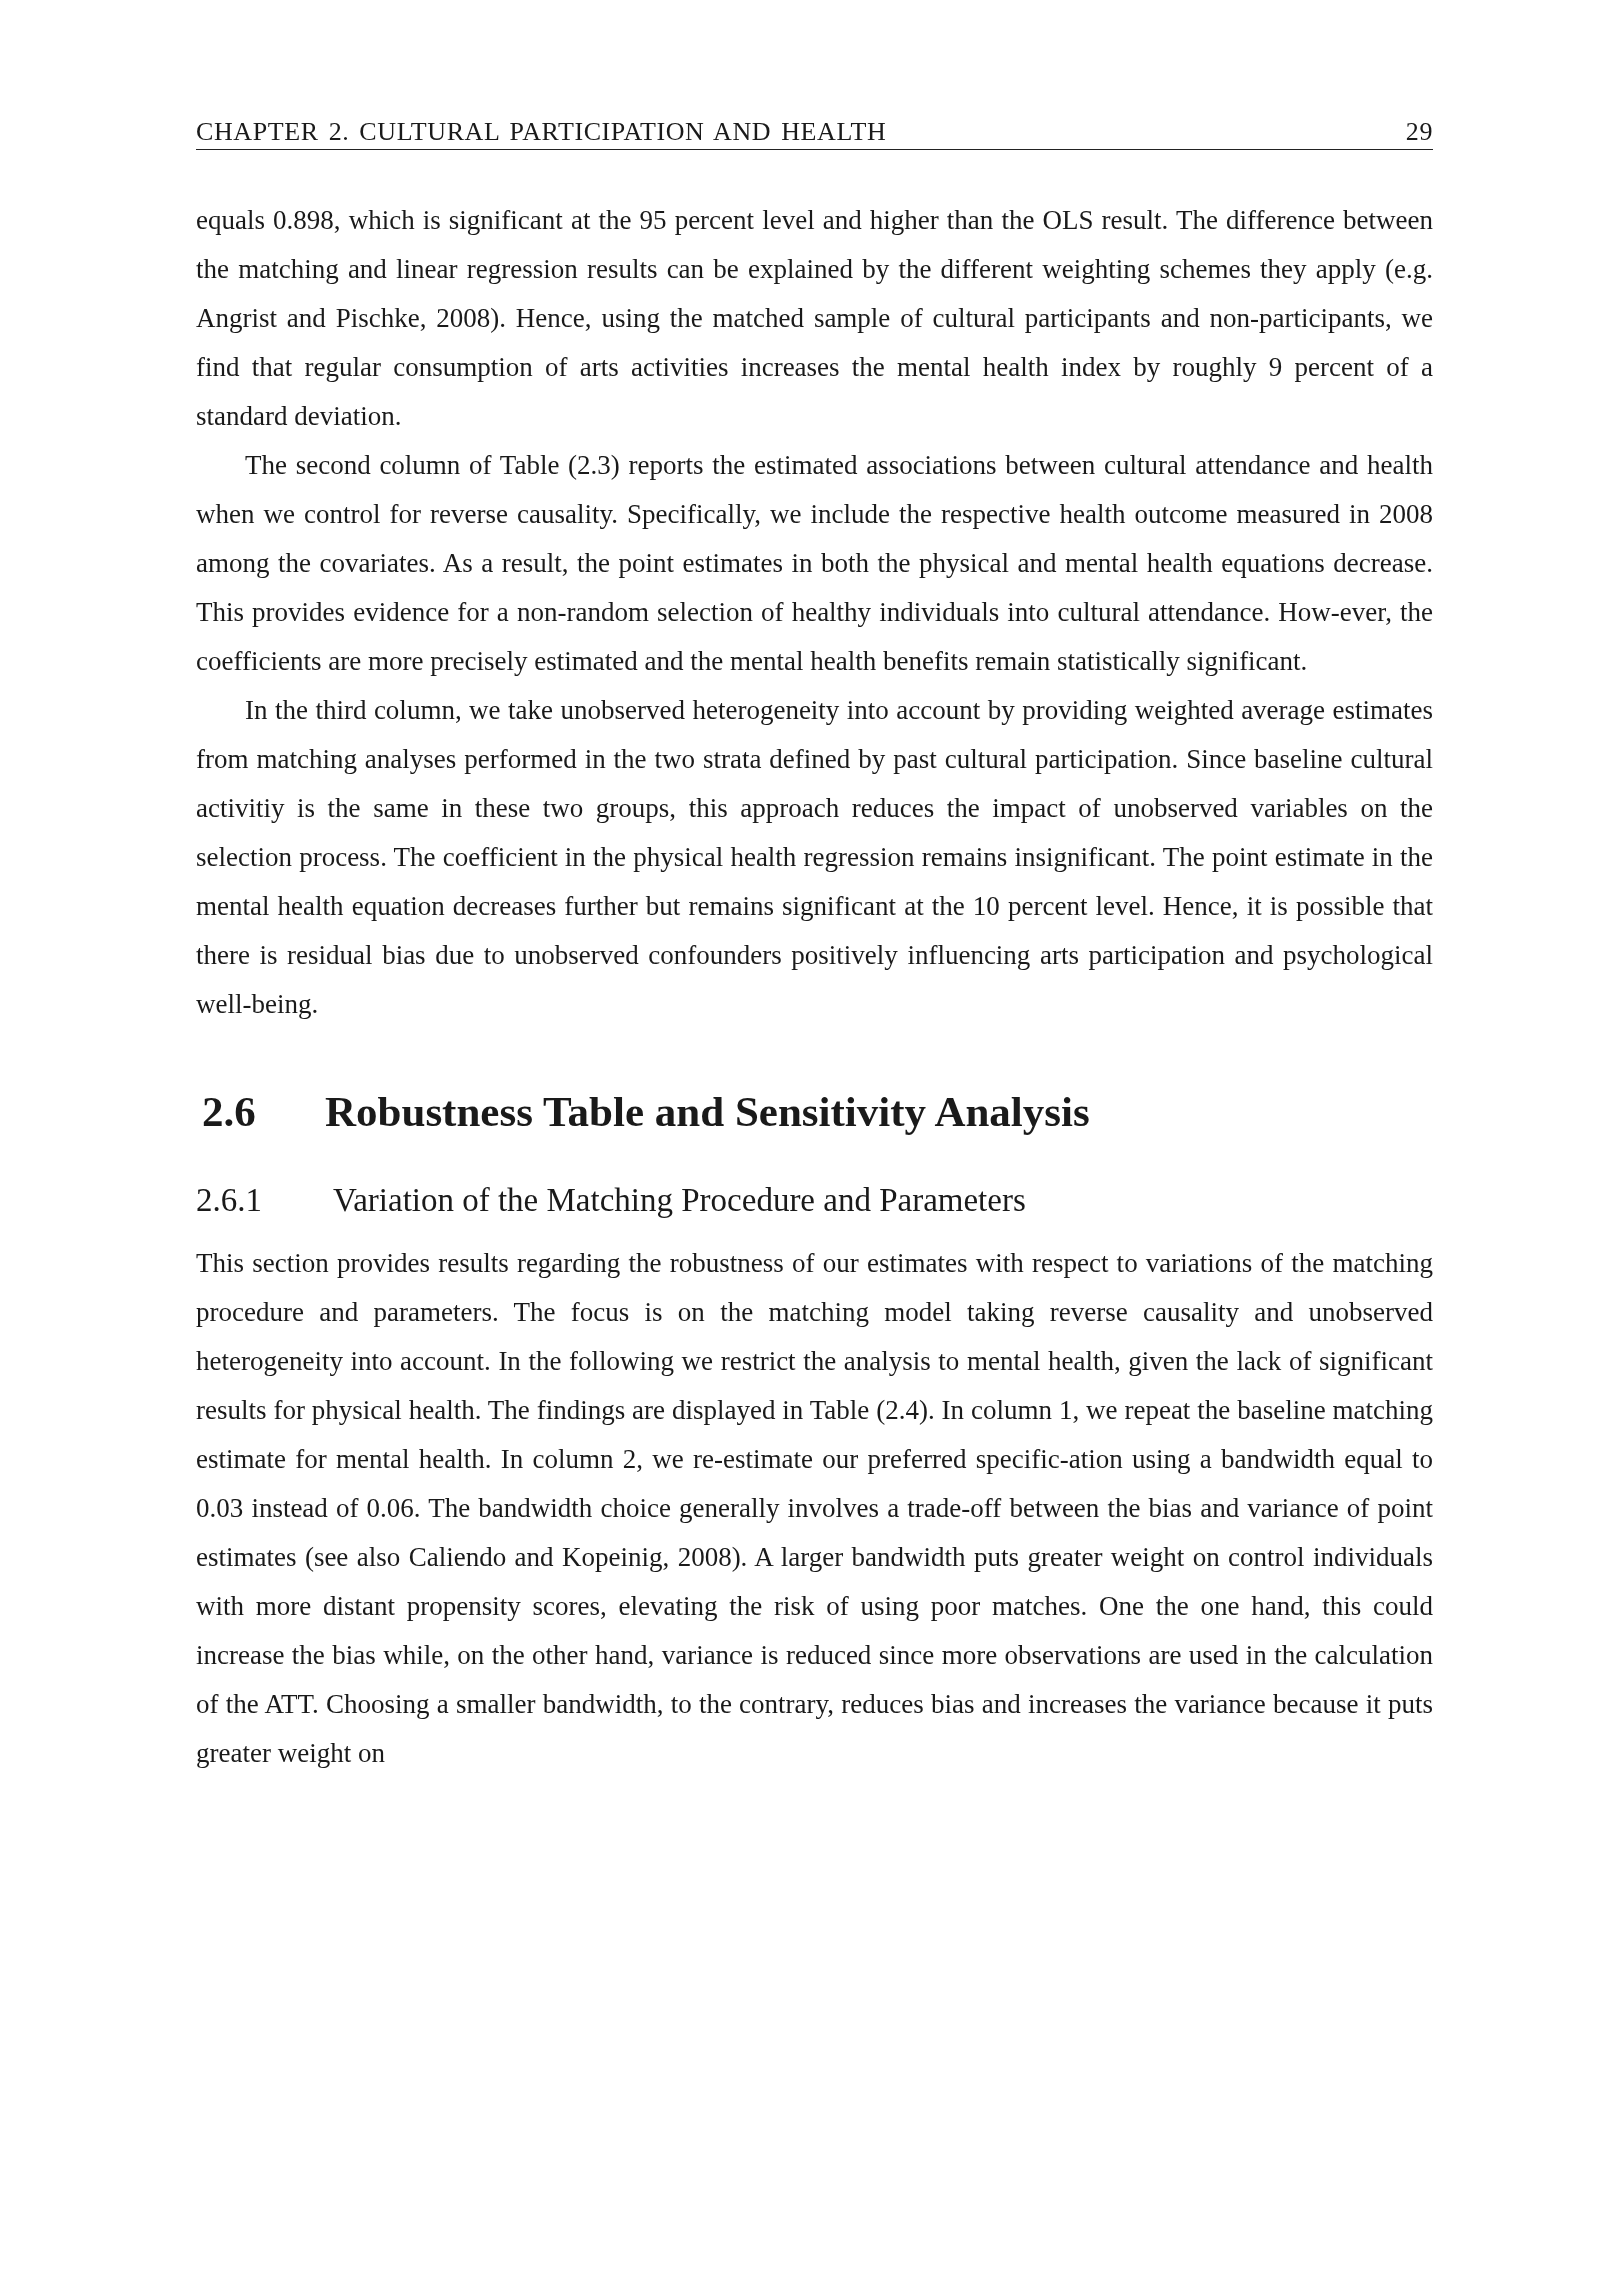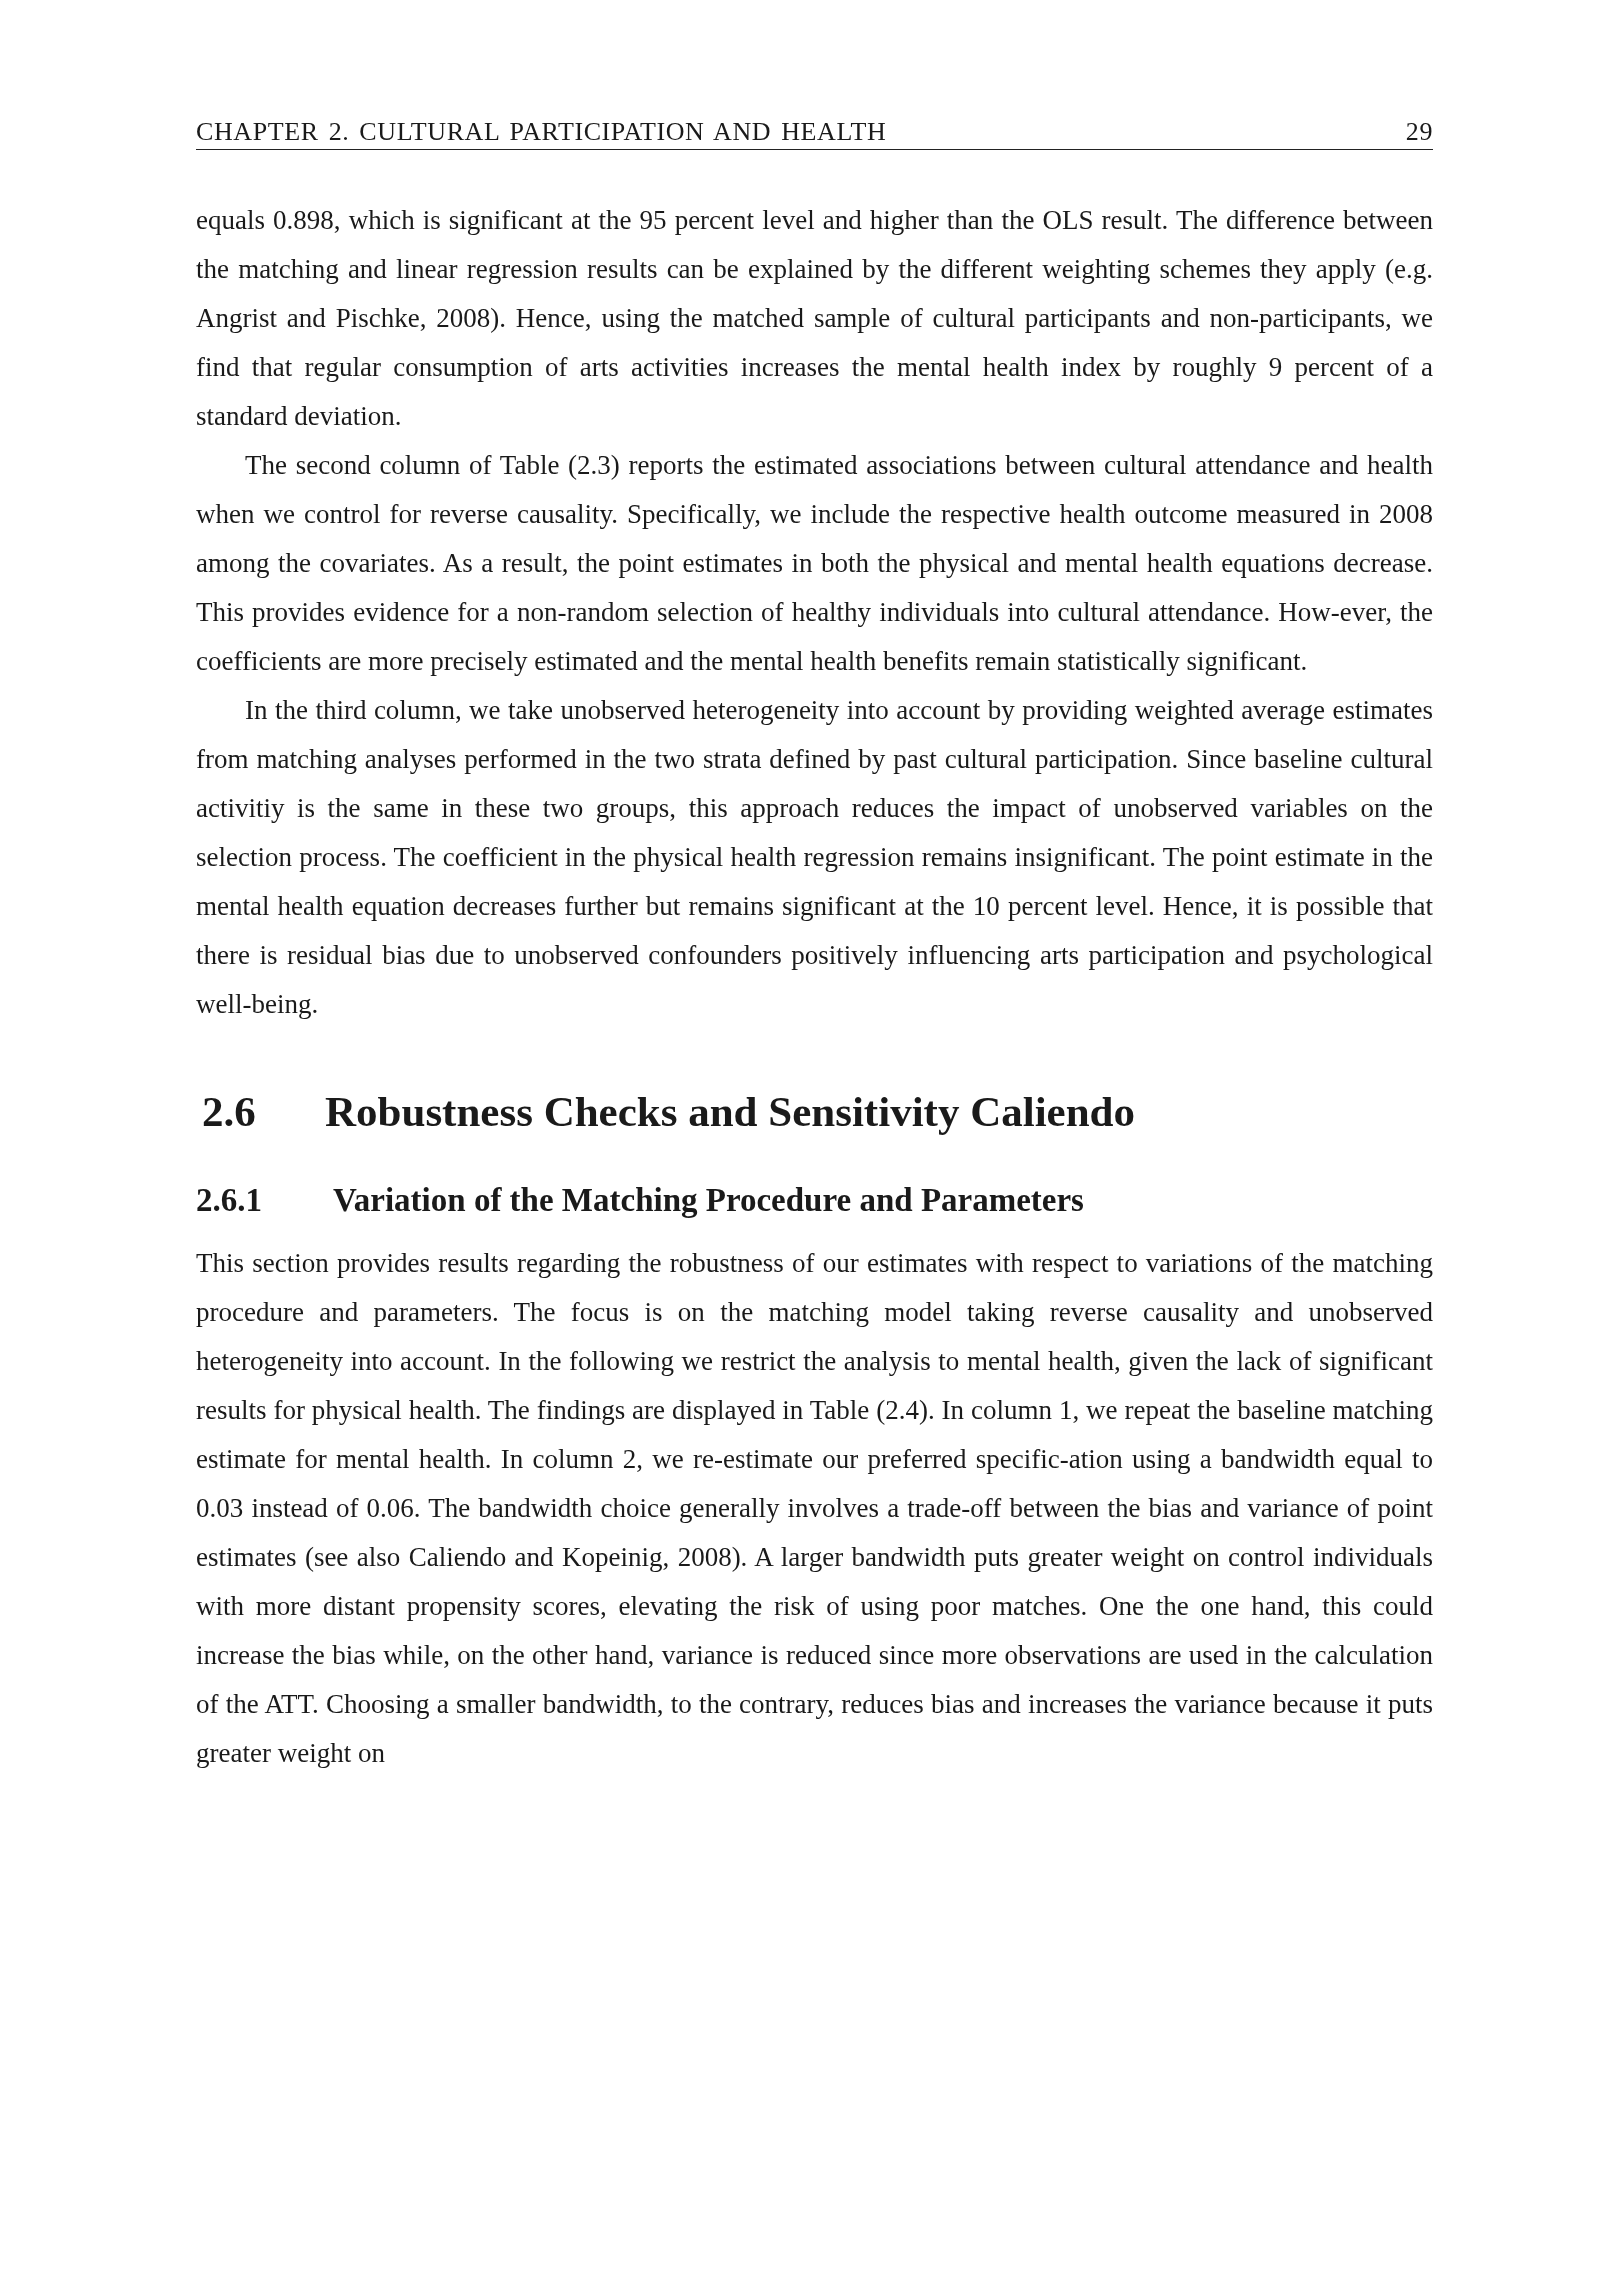--- a/index.html
+++ b/index.html
@@ -68,21 +68,21 @@
   }
   h2.section .num {
     width: 123px;
     display: inline-block;
   }
   h3.subsection {
     margin: 0;
     margin-top: 35px;
     margin-bottom: 13.7px;
     font-size: 33px;
-    font-weight: bold;
+    font-weight: normal;
     line-height: 49px;
     display: flex;
   }
   h3.subsection .num {
     width: 137px;
     display: inline-block;
   }
 </style>
 </head>
 <body>
@@ -94,21 +94,21 @@
     <span class="pagenum">29</span>
   </div>
 
   <div class="body">
     <p class="first-cont">equals 0.898, which is significant at the 95 percent level and higher than the OLS result. The difference between the matching and linear regression results can be explained by the different weighting schemes they apply (e.g. Angrist and Pischke, 2008). Hence, using the matched sample of cultural participants and non-participants, we find that regular consumption of arts activities increases the mental health index by roughly 9 percent of a standard deviation.</p>
     <p class="indent">The second column of Table (2.3) reports the estimated associations between cultural attendance and health when we control for reverse causality.  Specifically, we include the respective health outcome measured in 2008 among the covariates.  As a result, the point estimates in both the physical and mental health equations decrease. This provides evidence for a non-random selection of healthy individuals into cultural attendance. How-ever, the coefficients are more precisely estimated and the mental health benefits remain statistically significant.</p>
     <p class="indent">In the third column, we take unobserved heterogeneity into account by providing weighted average estimates from matching analyses performed in the two strata defined by past cultural participation. Since baseline cultural activitiy is the same in these two groups, this approach reduces the impact of unobserved variables on the selection process. The coefficient in the physical health regression remains insignificant. The point estimate in the mental health equation decreases further but remains significant at the 10 percent level.  Hence, it is possible that there is residual bias due to unobserved confounders positively influencing arts participation and psychological well-being.</p>
 
     <h2 class="section">
       <span class="num">2.6</span>
-      <span>Robustness Checks and Sensitivity Caliendo</span>
+      <span>Robustness Table and Sensitivity Analysis</span>
     </h2>
 
     <h3 class="subsection">
       <span class="num">2.6.1</span>
       <span>Variation of the Matching Procedure and Parameters</span>
     </h3>
 
     <p class="first-cont">This section provides results regarding the robustness of our estimates with respect to variations of the matching procedure and parameters. The focus is on the matching model taking reverse causality and unobserved heterogeneity into account. In the following we restrict the analysis to mental health, given the lack of significant results for physical health.  The findings are displayed in Table (2.4).  In column 1, we repeat the baseline matching estimate for mental health. In column 2, we re-estimate our preferred specific-ation using a bandwidth equal to 0.03 instead of 0.06.  The bandwidth choice generally involves a trade-off between the bias and variance of point estimates (see also Caliendo and Kopeinig, 2008). A larger bandwidth puts greater weight on control individuals with more distant propensity scores, elevating the risk of using poor matches.  One the one hand, this could increase the bias while, on the other hand, variance is reduced since more observations are used in the calculation of the ATT. Choosing a smaller bandwidth, to the contrary, reduces bias and increases the variance because it puts greater weight on</p>
   </div>
 

